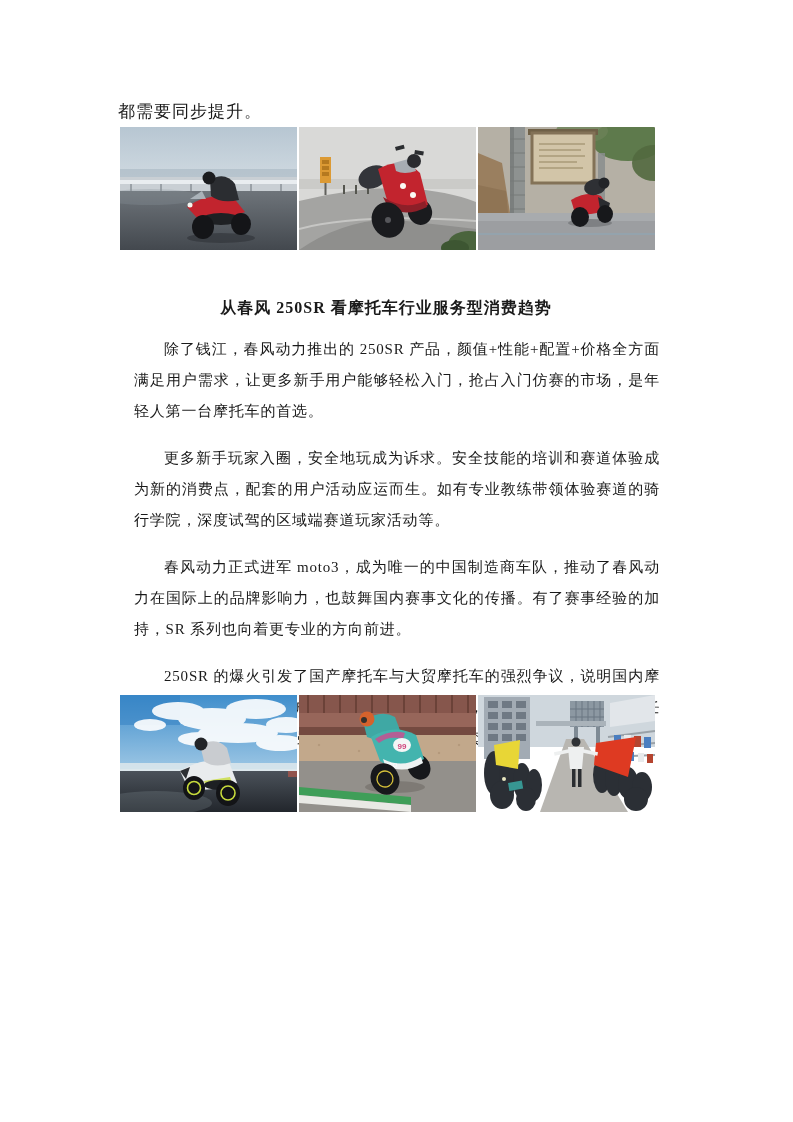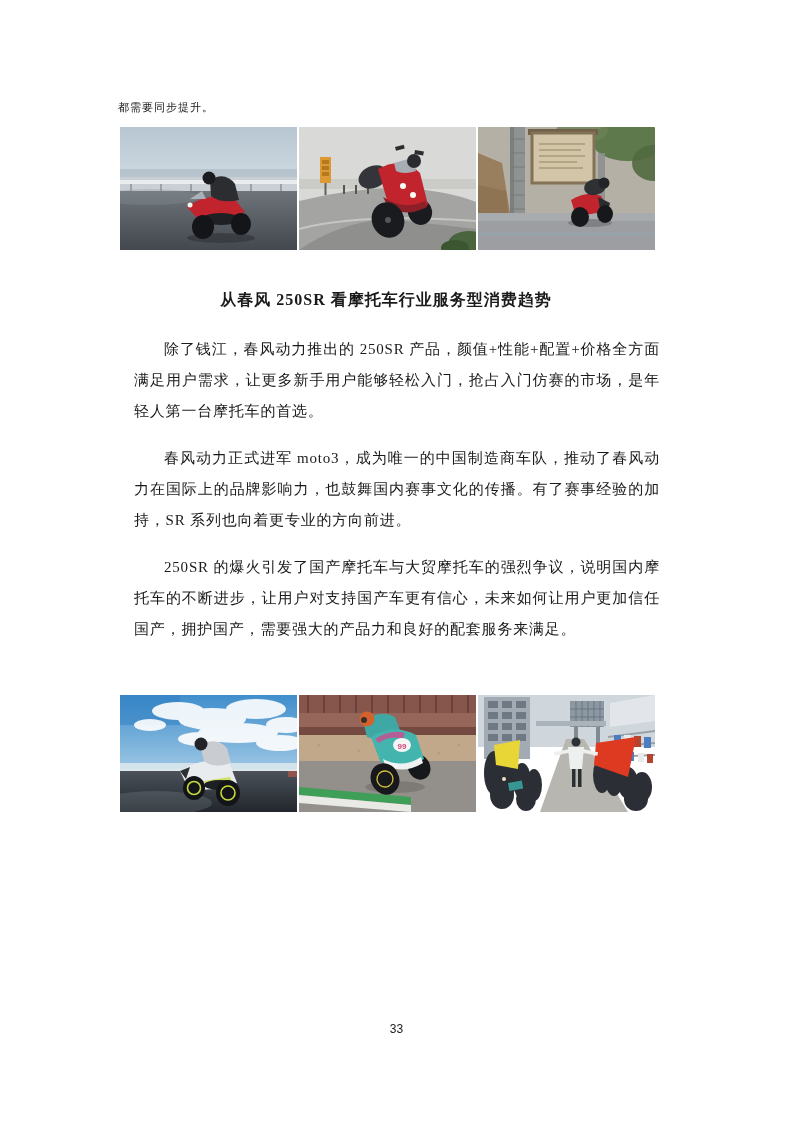--- a/index.html
+++ b/index.html
@@ -1,23 +1,23 @@
 <!DOCTYPE html>
 <html><head>
 <meta charset="utf-8">
 <style>
   html,body{margin:0;padding:0;background:#888;}
   .page{position:relative;width:793px;height:1122px;background:#ffffff;margin:0 auto;
         font-family:"Liberation Serif", serif;color:#1a1a1a;overflow:hidden;}
-  .cont-line{position:absolute;left:118px;top:100px;width:560px;font-size:11px;letter-spacing:1px;}
+  .cont-line{position:absolute;left:118px;top:100px;width:560px;font-size:17px;letter-spacing:1px;}
   .photo-row{position:absolute;left:120px;display:flex;gap:2px;}
   .row-1{top:127px;height:123px;}
   .row-2{top:695px;height:117px;}
   .photo-row svg{display:block;}
-  .heading{position:absolute;left:0;top:290px;width:772px;text-align:center;
+  .heading{position:absolute;left:0;top:298px;width:772px;text-align:center;
            font-size:16px;font-weight:bold;letter-spacing:1px;}
   .bodytext{position:absolute;left:118px;top:318px;width:558px;font-size:15px;
             line-height:31px;text-align:justify;letter-spacing:0.8px;}
   .bodytext p{margin:16px;text-indent:2em;}
   .page-number{position:absolute;left:0;top:1022px;width:793px;text-align:center;
                font-size:12px;font-family:"Liberation Sans", sans-serif;color:#222;}
 </style>
 </head>
 <body>
 
@@ -134,20 +134,21 @@
       <circle cx="126" cy="56" r="5.5" fill="#222428"></circle>
       <ellipse cx="102" cy="90" rx="9" ry="10" fill="#17181b"></ellipse>
       <ellipse cx="127" cy="87" rx="8" ry="9" fill="#17181b"></ellipse>
     </svg>
   </div>
 
   <div class="heading">从春风 250SR 看摩托车行业服务型消费趋势</div>
 
   <div class="bodytext">
     <p>除了钱江，春风动力推出的 250SR 产品，颜值+性能+配置+价格全方面满足用户需求，让更多新手用户能够轻松入门，抢占入门仿赛的市场，是年轻人第一台摩托车的首选。</p>
+    <p>更多新手玩家入圈，安全地玩成为诉求。安全技能的培训和赛道体验成为新的消费点，配套的用户活动应运而生。如有专业教练带领体验赛道的骑行学院，深度试驾的区域端赛道玩家活动等。</p>
     <p>春风动力正式进军 moto3，成为唯一的中国制造商车队，推动了春风动力在国际上的品牌影响力，也鼓舞国内赛事文化的传播。有了赛事经验的加持，SR 系列也向着更专业的方向前进。</p>
     <p>250SR 的爆火引发了国产摩托车与大贸摩托车的强烈争议，说明国内摩托车的不断进步，让用户对支持国产车更有信心，未来如何让用户更加信任国产，拥护国产，需要强大的产品力和良好的配套服务来满足。</p>
   </div>
 
   <div class="photo-row row-2">
 
     <svg width="177" height="117" viewBox="0 0 177 117" preserveAspectRatio="none" role="img" aria-label="白色250SR摩托车赛道骑行">
       <defs>
         <linearGradient id="skyD" x1="0" y1="0" x2="0" y2="1">
           <stop offset="0" stop-color="#3f8ecc"></stop>
@@ -299,15 +300,14 @@
         <rect x="94" y="74" width="3.5" height="18" fill="#2a2d31"></rect>
         <rect x="100" y="74" width="3.5" height="18" fill="#2a2d31"></rect>
         <path d="M90,52 L106,52 L104,74 L92,74 Z" fill="#eef0f0"></path>
         <rect x="76" y="54" width="16" height="3.5" fill="#eef0f0" transform="rotate(-12 92 56)"></rect>
         <rect x="104" y="54" width="16" height="3.5" fill="#eef0f0" transform="rotate(12 104 56)"></rect>
         <circle cx="98" cy="47" r="4.5" fill="#2e3135"></circle>
       </g>
     </svg>
   </div>
 
-  <div class="page-number">33</div>
 
 </div>
 
 </body></html>

